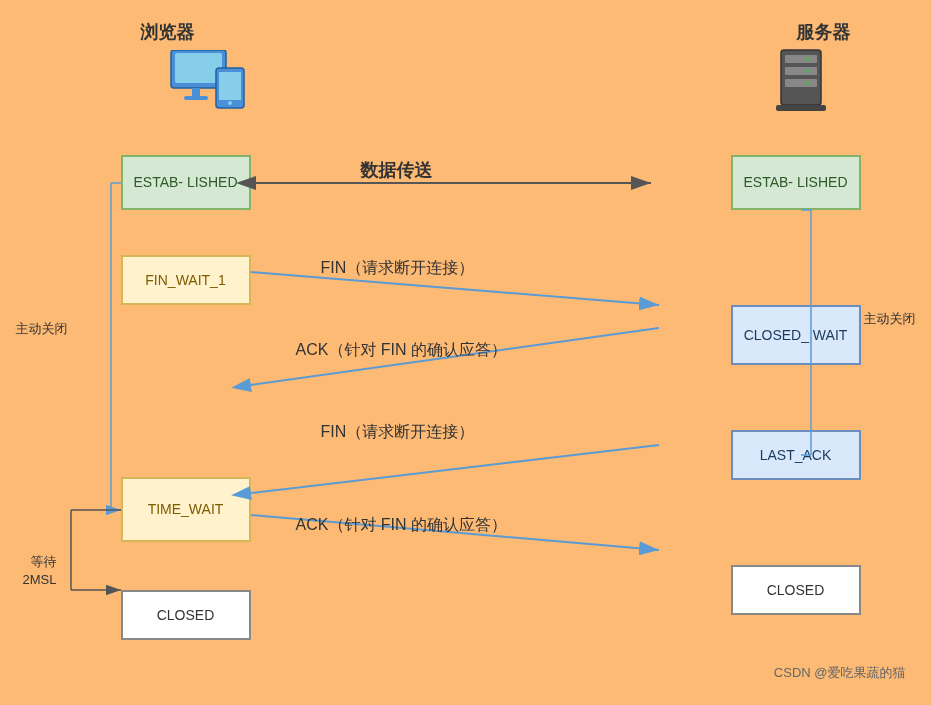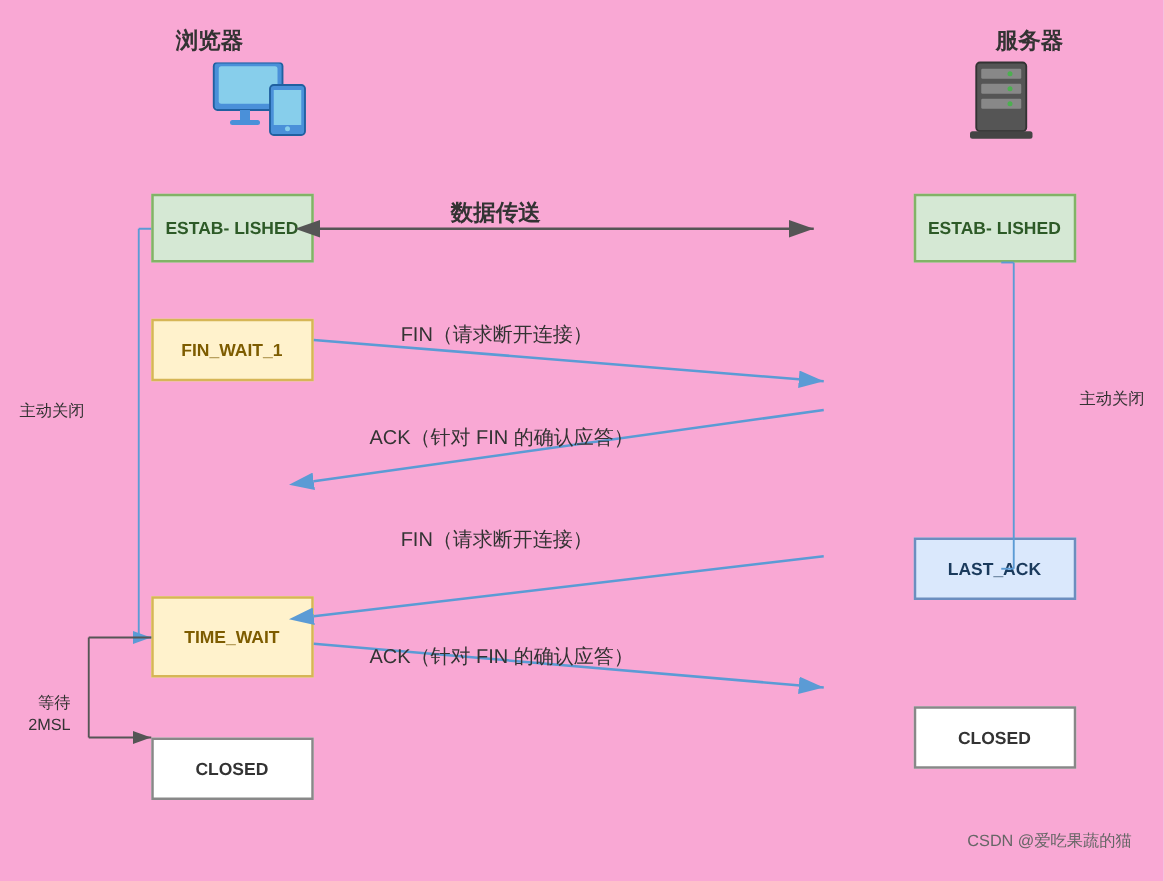--- a/index.html
+++ b/index.html
@@ -6,21 +6,21 @@
     body {
       background: #f5f5f5;
       font-family: 'Arial', sans-serif;
       width: 931px;
       min-height: 705px;
       display: flex;
       align-items: center;
       justify-content: center;
     }
     .diagram-container {
-      background: #f9a8d4;
+      background: #fdba74;
       width: 931px;
       min-height: 705px;
       position: relative;
       padding: 10px;
     }
     .diagram-inner {
       position: relative;
       width: 910px;
       height: 680px;
       margin: 0 auto;
@@ -45,21 +45,21 @@
       position: absolute;
       top: 35px;
       right: 85px;
     }
 
     
     .state-box {
       position: absolute;
       border: 2px solid #737373;
       text-align: center;
-      font-weight: bold;
+      font-weight: normal;
       font-size: 15px;
       display: flex;
       align-items: center;
       justify-content: center;
       line-height: 1.3;
     }
     .state-box.green {
       background: #d5e8d4;
       border-color: #82b366;
       color: #2d5a27;
@@ -166,20 +166,24 @@
 
     <div class="state-box green" style="right: 60px; top: 145px; width: 130px; height: 55px; font-size: 14px;">
       <span>ESTAB-
 LISHED</span>
     </div>
 
     <div class="state-box yellow" style="left: 110px; top: 245px; width: 130px; height: 50px; font-size: 14px;">
       <span>FIN_WAIT_1</span>
     </div>
 
+    <div class="state-box blue" style="right: 60px; top: 295px; width: 130px; height: 60px; font-size: 14px;">
+      <span>CLOSED_
+WAIT</span>
+    </div>
 
 
     <div class="state-box blue" style="right: 60px; top: 420px; width: 130px; height: 50px; font-size: 14px;">
       <span>LAST_ACK</span>
     </div>
 
     <div class="state-box yellow" style="left: 110px; top: 467px; width: 130px; height: 65px; font-size: 14px;">
       <span>TIME_WAIT</span>
     </div>
 

